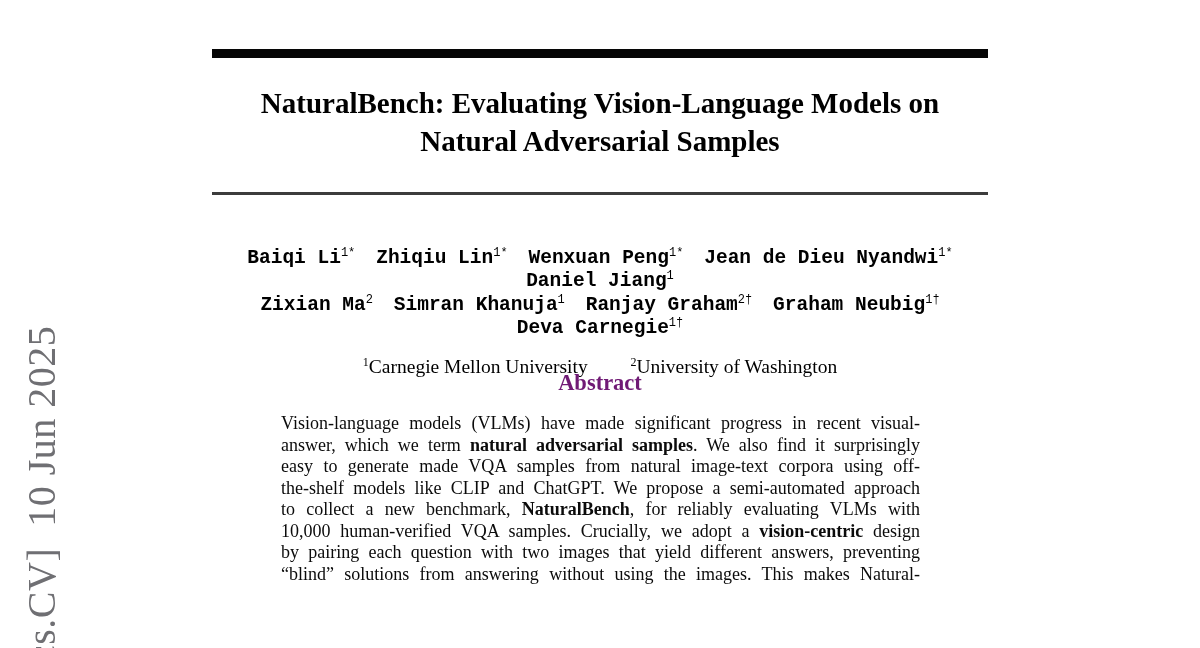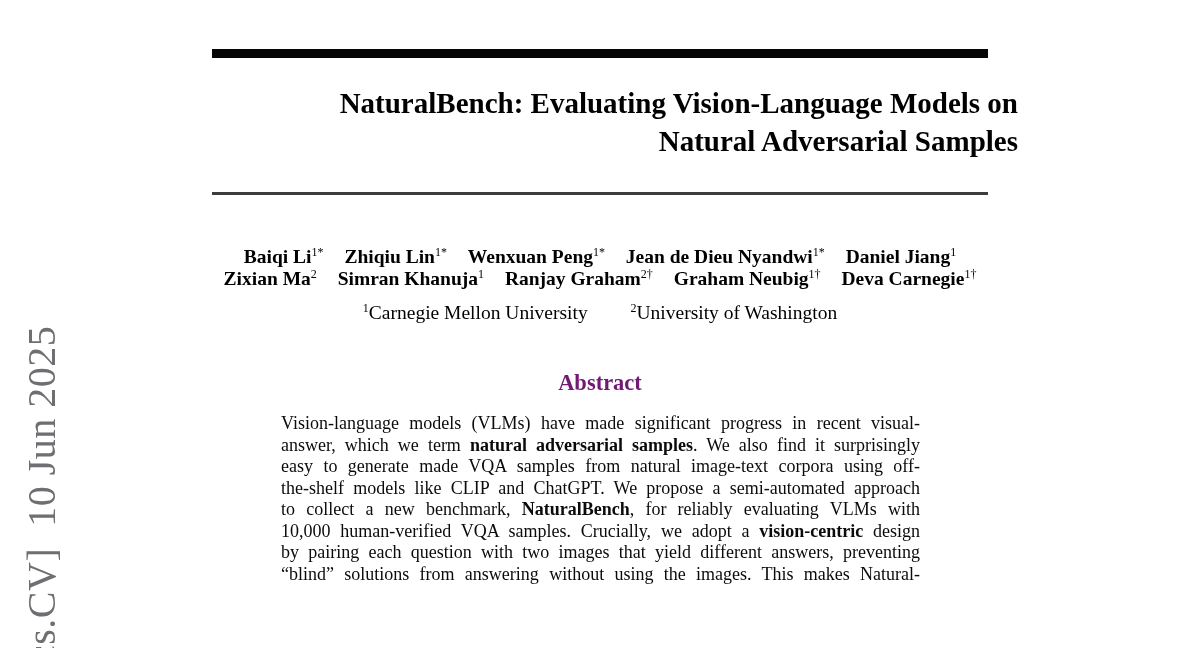--- a/index.html
+++ b/index.html
@@ -29,21 +29,21 @@
     position: absolute;
     left: 212px; top: 49px;
     width: 776px; height: 9px;
     background: #060606;
   }
 
   .title {
     position: absolute;
     left: 182px; top: 84px;
     width: 836px;
-    text-align: right;
+    text-align: center;
     font-weight: bold;
     font-size: 29px;
     line-height: 38px;
     color: #000;
   }
 
   .rule {
     position: absolute;
     left: 212px; top: 192px;
     width: 776px; height: 2.5px;
@@ -53,30 +53,30 @@
   .authors {
     position: absolute;
     left: 162px; top: 246px;
     width: 876px;
     text-align: center;
     font-size: 19.5px;
     font-weight: bold;
     line-height: 22.3px;
     color: #000;
   }
-  .author { margin: 4px 8px; white-space: nowrap; }
+  .author { margin: 4px 8px; white-space: nowrap; font-family: Liberation Mono, monospace; }
   .authors sup {
     font-weight: normal;
     font-size: 12px;
     line-height: 0;
   }
   .affils {
     font-weight: normal;
     font-size: 19.5px;
-    margin-top: 11px;
+    margin-top: 17px;
   }
   .affil { margin: 0 19px; white-space: nowrap; }
 
   .abs-heading {
     position: absolute;
     left: 212px; top: 369px;
     width: 776px;
     text-align: center;
     font-size: 22.5px;
     font-weight: bold;

